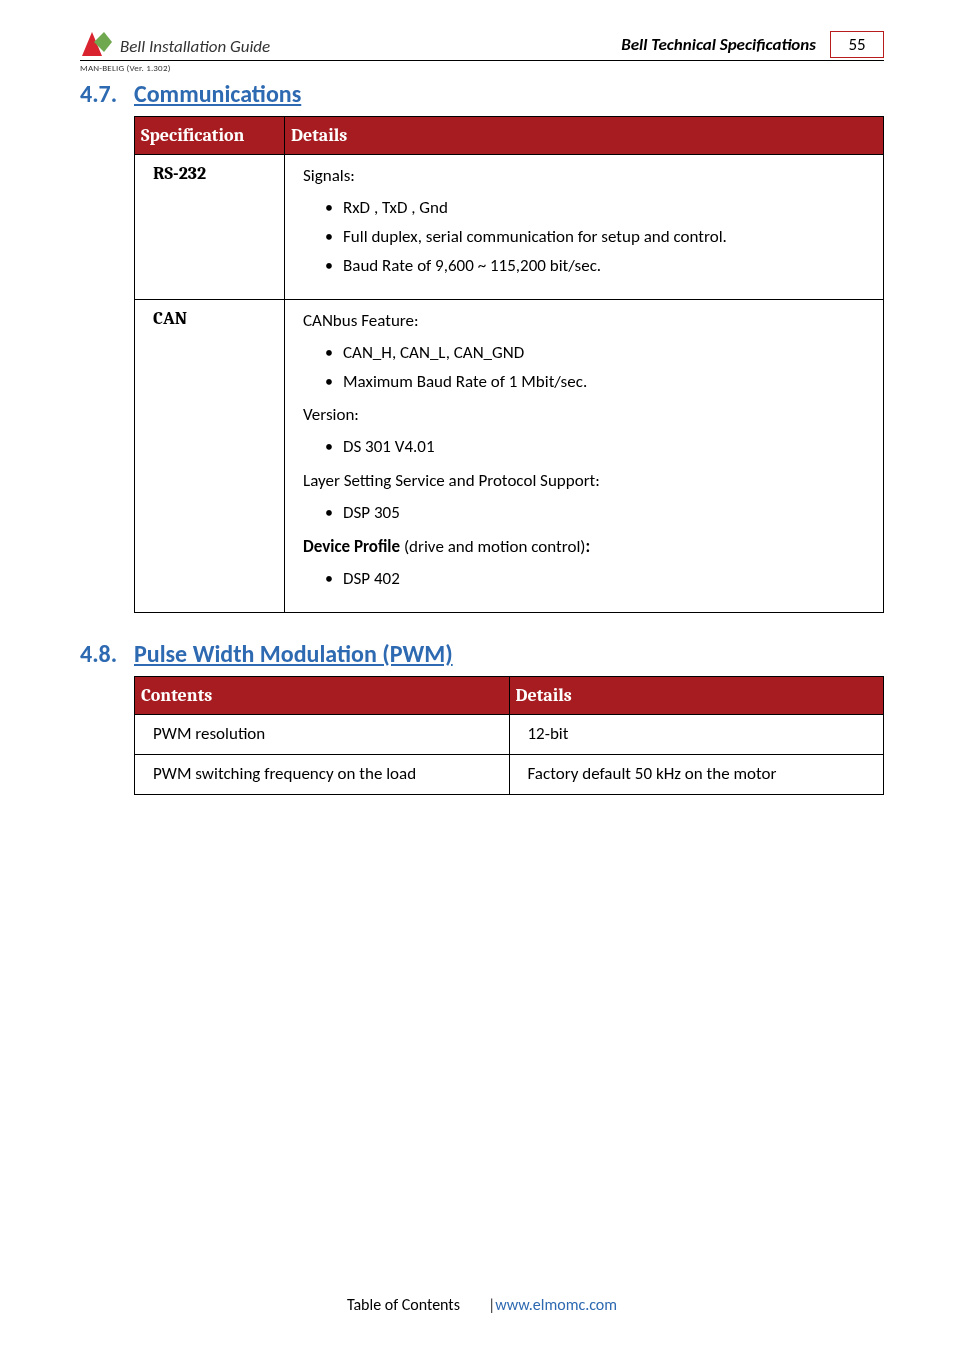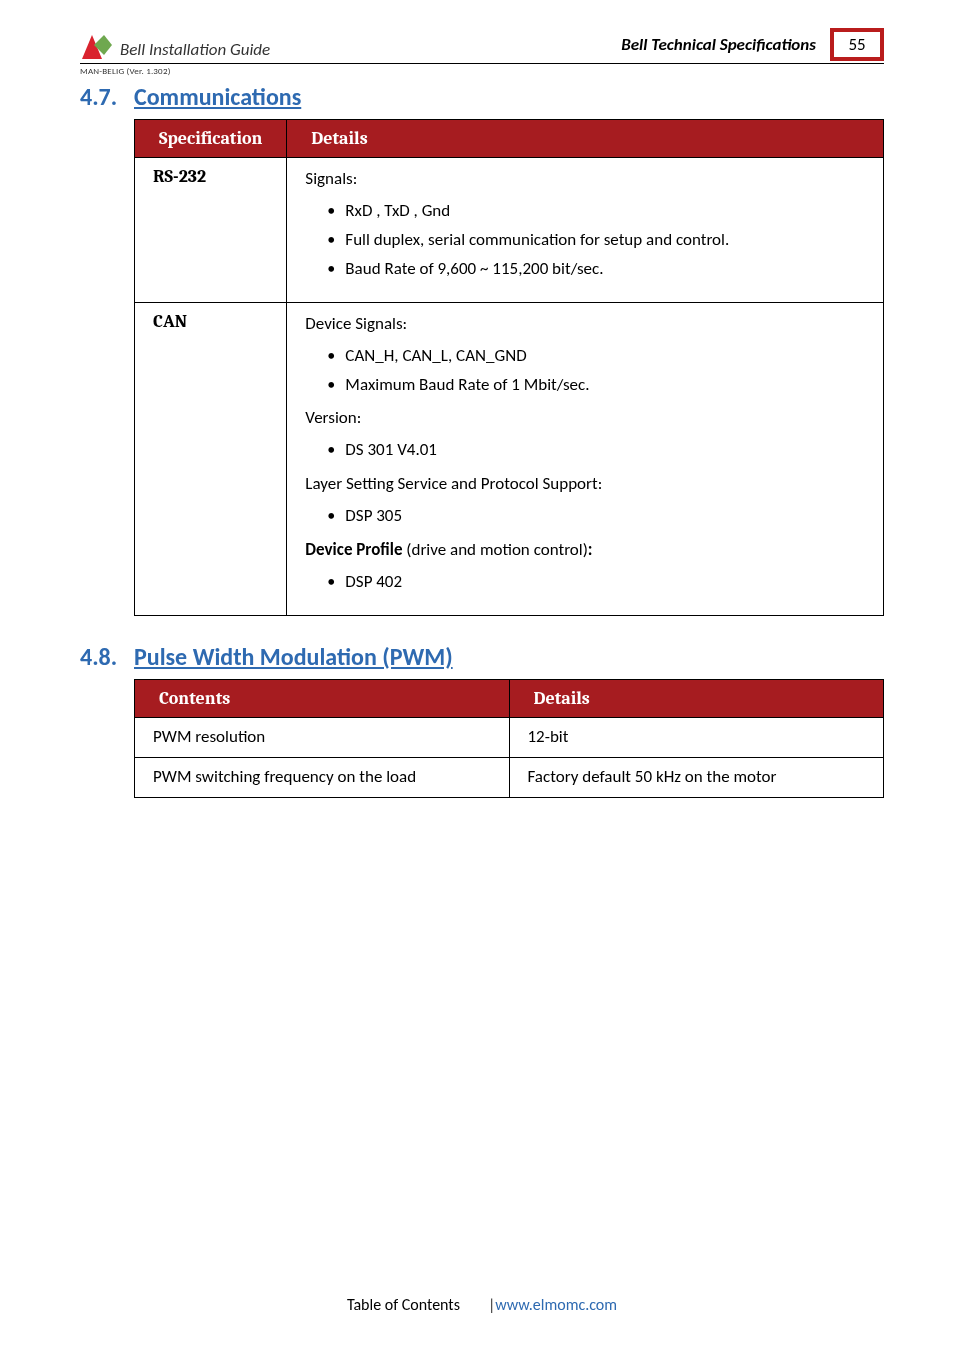--- a/index.html
+++ b/index.html
@@ -5,29 +5,29 @@
   * { box-sizing: border-box; margin: 0; padding: 0; }
   html, body { width: 954px; height: 1350px; font-family: "Calibri", "Segoe UI", Arial, sans-serif; background: #fff; color: #000; }
   .page { position: relative; width: 954px; height: 1350px; padding: 28px 70px 40px 80px; }
   .header { display: flex; align-items: flex-end; justify-content: space-between; }
   .header-left { display: flex; align-items: flex-end; gap: 6px; }
   .logo { width: 34px; height: 30px; position: relative; }
   .logo svg { display: block; }
   .doc-title { font-style: italic; font-size: 17px; color: #333; padding-bottom: 1px; }
   .header-right { display: flex; align-items: center; gap: 14px; }
   .section-title { font-style: italic; font-weight: bold; font-size: 17px; color: #000; }
-  .page-num-box { border: 4px solid #b91c1c; padding: 2px 14px; font-size: 17px; min-width: 54px; text-align: center; }
+  .page-num-box { border: 1px solid #b91c1c; padding: 2px 14px; font-size: 17px; min-width: 54px; text-align: center; }
   .header-rule { border: none; border-top: 1px solid #000; margin-top: 2px; }
   .ver-line { font-size: 9px; color: #333; margin-top: 1px; letter-spacing: 0.2px; }
   .h2 { color: #2e6ab1; font-weight: bold; font-size: 24px; margin-top: 6px; margin-bottom: 8px; text-decoration: underline; }
   .h2 .num { display: inline-block; min-width: 54px; }
   .indent { margin-left: 54px; }
   table.spec { border-collapse: collapse; width: 100%; border: 1.4px solid #000; margin-bottom: 26px; }
   table.spec th, table.spec td { border: 1.4px solid #000; vertical-align: top; }
-  table.spec thead th { background: #a61c20; color: #fff; font-family: Cambria, Georgia, serif; font-weight: bold; font-size: 18px; text-align: left; padding: 8px 24px; }
+  table.spec thead th { background: #a61c20; color: #fff; font-family: Cambria, Georgia, serif; font-weight: bold; font-size: 18px; text-align: left; padding: 8px 6px; }
   table.spec tbody td { padding: 8px 10px 10px 18px; font-size: 17px; }
   .col-spec { width: 150px; }
   .col-feat { width: 50%; }
   .rowlabel { font-family: Cambria, Georgia, serif; font-weight: bold; font-size: 18px; }
   .subhead { margin: 2px 0 6px 0; }
   ul.bullets { list-style: none; padding-left: 14px; margin: 8px; }
   ul.bullets li { position: relative; padding-left: 18px; line-height: 1.7; }
   ul.bullets li::before { content: "•"; position: absolute; left: 0; top: 0; font-size: 16px; }
   .bold { font-weight: bold; }
   .footer { position: absolute; bottom: 36px; left: 80px; right: 70px; display: flex; justify-content: center; gap: 28px; font-size: 16px; }
@@ -81,21 +81,21 @@
             <ul class="bullets">
               <li>RxD , TxD , Gnd</li>
               <li>Full duplex, serial communication for setup and control.</li>
               <li>Baud Rate of 9,600 ~ 115,200 bit/sec.</li>
             </ul>
           </td>
         </tr>
         <tr>
           <td><span class="rowlabel">CAN</span></td>
           <td>
-            <div class="subhead">Device Signals:</div>
+            <div class="subhead">CANbus Feature:</div>
             <ul class="bullets">
               <li>CAN_H, CAN_L, CAN_GND</li>
               <li>Maximum Baud Rate of 1 Mbit/sec.</li>
             </ul>
             <div class="subhead">Version:</div>
             <ul class="bullets">
               <li>DS 301 V4.01</li>
             </ul>
             <div class="subhead">Layer Setting Service and Protocol Support:</div>
             <ul class="bullets">

